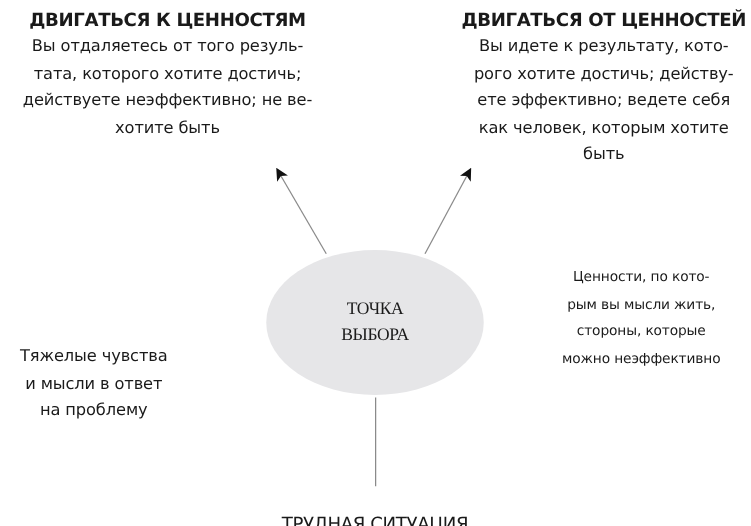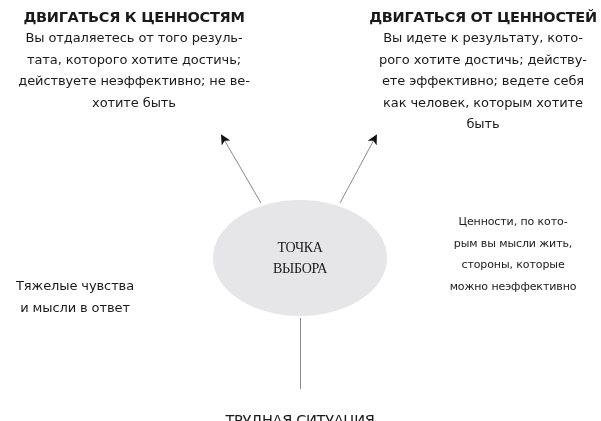--- a/index.html
+++ b/index.html
@@ -128,20 +128,21 @@
 </div>
 
 <div id="center-label">
   <span class="line" style="display:block">ТОЧКА</span>
   <span class="line" style="display:block">ВЫБОРА</span>
 </div>
 
 <div class="block" id="mid-left">
   <span class="line">Тяжелые чувства</span>
   <span class="line">и мысли в ответ</span>
+  <span class="line">на проблему</span>
 </div>
 
 <div class="block" id="mid-right">
   <span class="line">Ценности, по кото-</span>
   <span class="line">рым вы мысли жить,</span>
   <span class="line">стороны, которые</span>
   <span class="line">можно неэффективно</span>
 </div>
 
 <div class="block" id="bottom-label">ТРУДНАЯ СИТУАЦИЯ</div>

